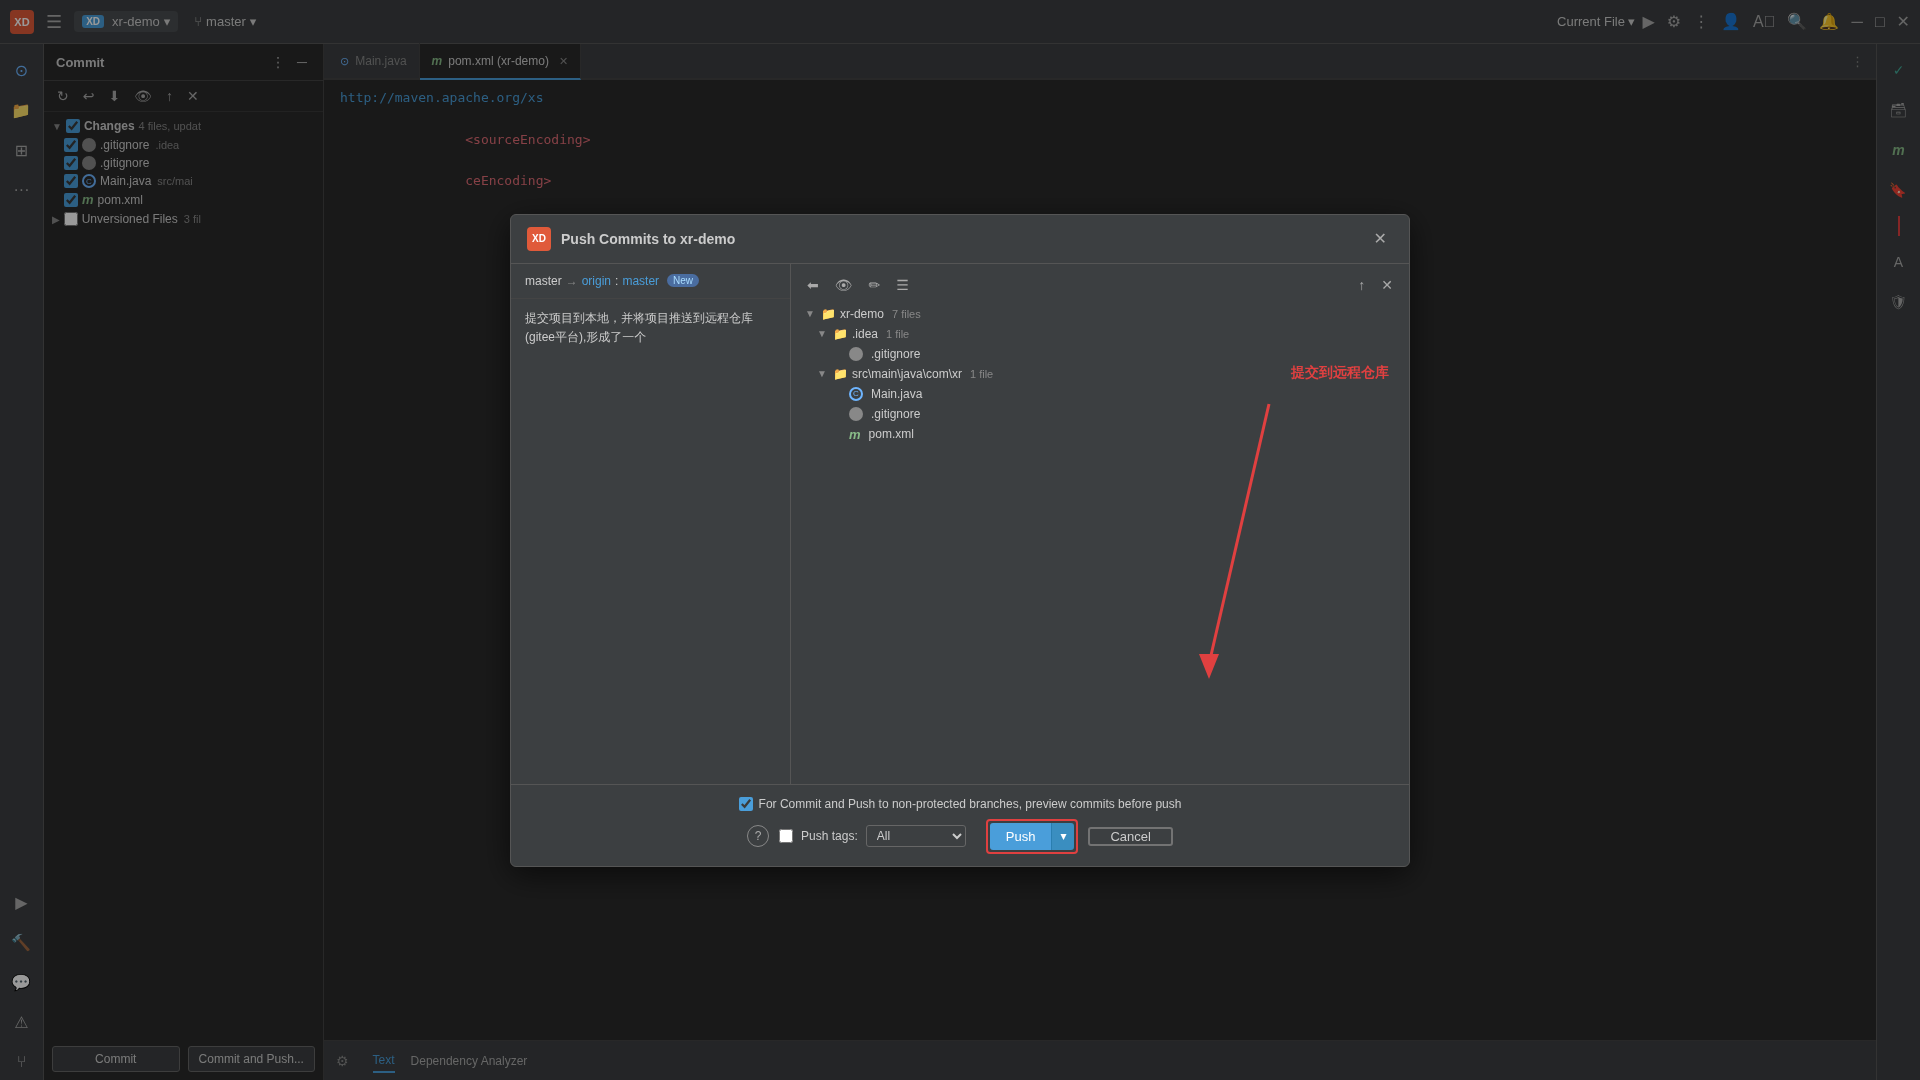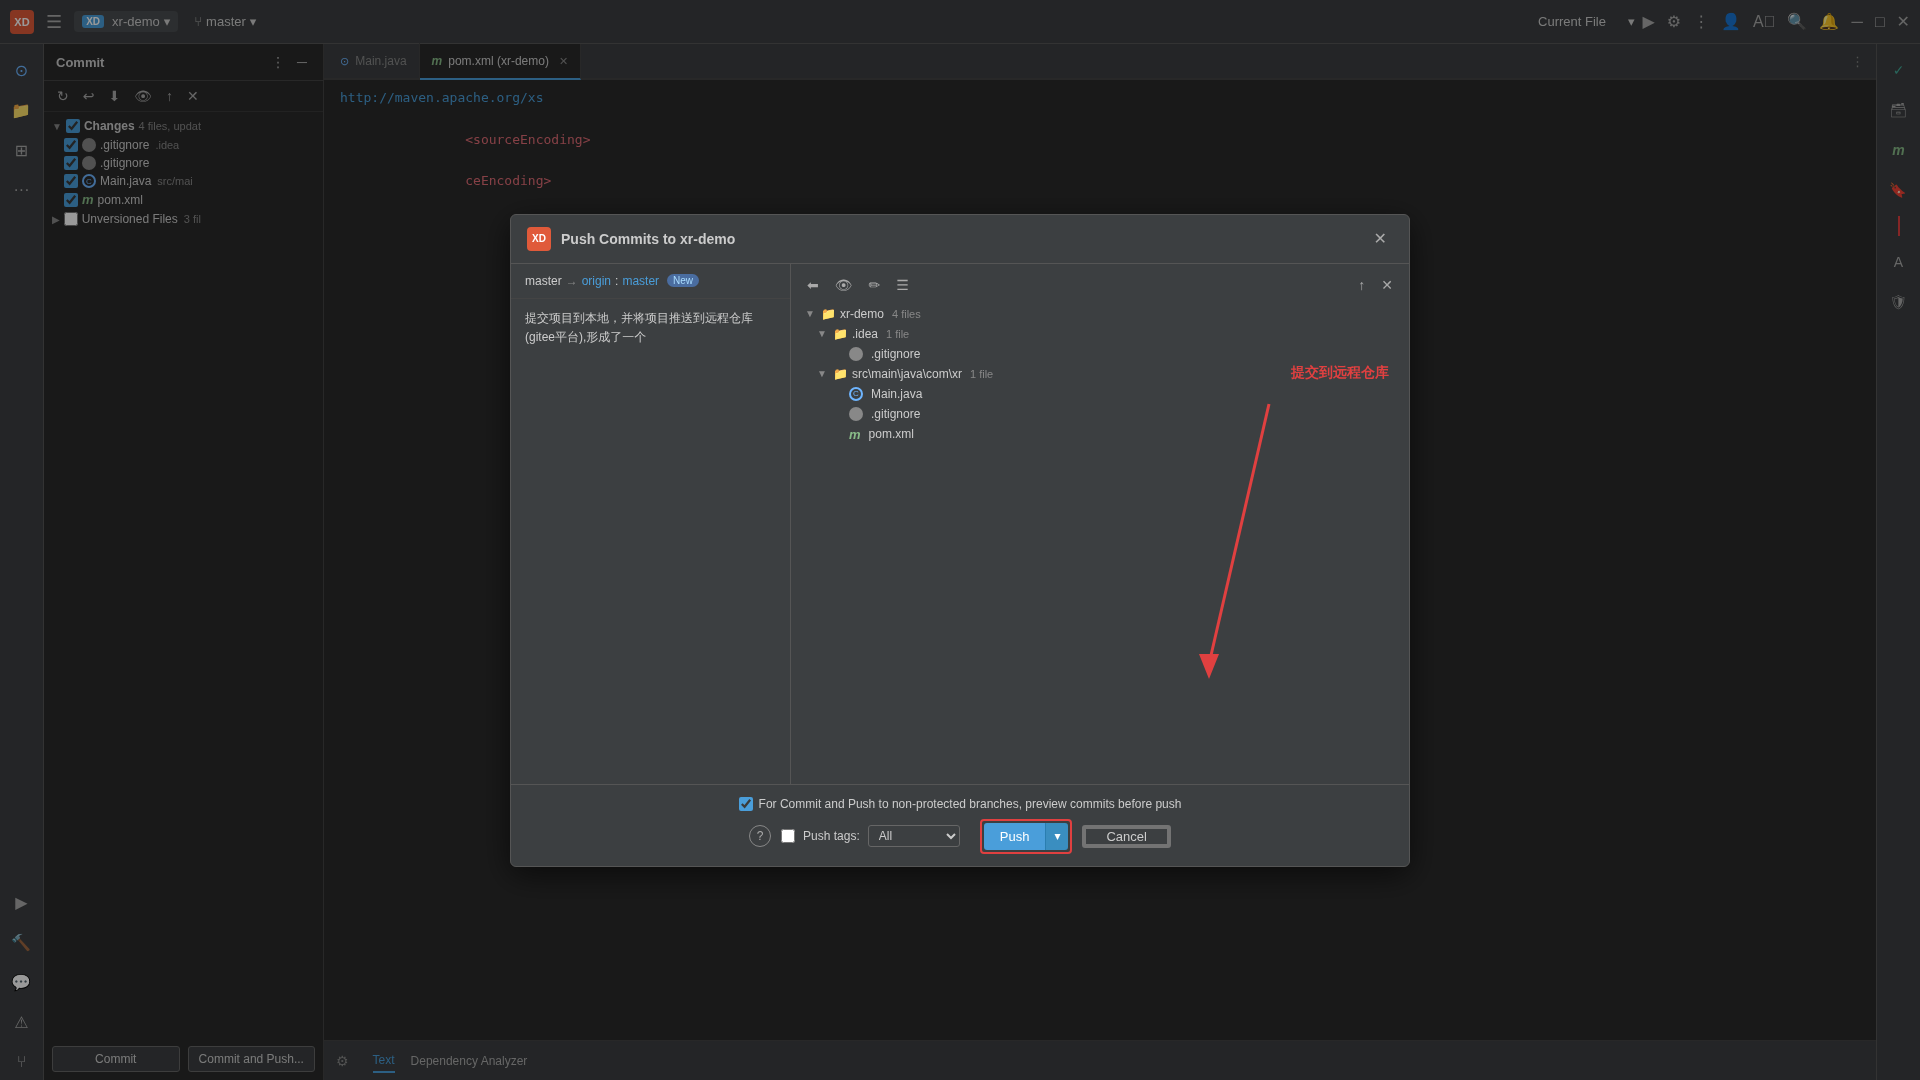--- a/index.html
+++ b/index.html
@@ -10,21 +10,21 @@
       height: 44px; background: #3c3f41; display: flex; align-items: center;
       padding: 0 10px; gap: 8px; border-bottom: 1px solid #555;
     }
     .topbar-logo { width: 24px; height: 24px; background: #e05a3a; border-radius: 4px; display: flex; align-items: center; justify-content: center; color: white; font-weight: bold; font-size: 11px; flex-shrink: 0; }
     .topbar-hamburger { color: #aaa; font-size: 18px; cursor: pointer; padding: 4px; }
     .topbar-project { display: flex; align-items: center; gap: 4px; background: #4a4d50; padding: 3px 8px; border-radius: 4px; font-size: 13px; color: #ccc; cursor: pointer; }
     .topbar-project .xd-badge { background: #4a9eda; color: white; font-size: 10px; font-weight: bold; padding: 1px 4px; border-radius: 3px; margin-right: 4px; }
     .topbar-branch { display: flex; align-items: center; gap: 4px; padding: 3px 8px; font-size: 13px; color: #ccc; cursor: pointer; }
     .topbar-branch-icon { color: #aaa; }
     .topbar-spacer { flex: 1; }
-    .topbar-current-file { display: flex; align-items: center; gap: 22px; color: #ccc; cursor: pointer; }
+    .topbar-current-file { display: flex; align-items: center; gap: 3px; color: #ccc; cursor: pointer; }
     .topbar-actions { display: flex; align-items: center; gap: 12px; }
     .topbar-icon-btn { color: #aaa; cursor: pointer; font-size: 16px; }
 
     
     .main-layout { display: flex; height: calc(1080px - 44px); }
 
     
     .left-icons { width: 44px; background: #3c3f41; display: flex; flex-direction: column; align-items: center; padding-top: 8px; gap: 4px; border-right: 1px solid #555; flex-shrink: 0; }
     .left-icon { width: 36px; height: 36px; display: flex; align-items: center; justify-content: center; color: #aaa; cursor: pointer; border-radius: 4px; font-size: 16px; }
     .left-icon.active { color: #6eb5ff; }
@@ -119,25 +119,25 @@
     .tree-count { color: #888; font-size: 11px; margin-left: 4px; }
 
     
     .dialog-footer { padding: 12px 16px; border-top: 1px solid #555; display: flex; align-items: center; gap: 12px; }
     .checkbox-row { display: flex; align-items: center; gap: 6px; font-size: 12px; color: #ccc; }
     .checkbox-row input { accent-color: #4a9eda; width: 14px; height: 14px; }
     .footer-bottom { display: flex; align-items: center; gap: 10px; }
     .help-btn { width: 22px; height: 22px; border-radius: 50%; border: 1px solid #888; color: #aaa; display: flex; align-items: center; justify-content: center; font-size: 12px; cursor: pointer; }
     .push-tags-row { display: flex; align-items: center; gap: 8px; font-size: 12px; color: #ccc; }
     .push-tags-checkbox { width: 14px; height: 14px; accent-color: #4a9eda; }
-    .push-tags-select { background: #3c3f41; border: 1px solid #666; color: #ccc; font-size: 12px; padding: 2px 6px; border-radius: 3px; width: 92px; cursor: pointer; }
+    .push-tags-select { background: #3c3f41; border: 1px solid #666; color: #ccc; font-size: 12px; padding: 2px 6px; border-radius: 3px; width: 100px; cursor: pointer; }
     .footer-spacer { flex: 1; }
     .btn-push-main { background: #4a9eda; color: white; border: none; padding: 6px 16px; cursor: pointer; font-size: 13px; border-radius: 3px 0 0 3px; }
     .btn-push-arrow { background: #3a8ec0; color: white; border: none; border-left: 1px solid #2a7eb0; padding: 6px 8px; cursor: pointer; font-size: 12px; border-radius: 0 3px 3px 0; }
-    .btn-cancel { background: #3c3f41; color: #ccc; border: 4px solid #737373; padding: 0 20px; border-radius: 3px; cursor: pointer; font-size: 13px; }
+    .btn-cancel { background: #3c3f41; color: #ccc; border: 2px solid #737373; padding: 0 20px; border-radius: 3px; cursor: pointer; font-size: 13px; }
 
     
     .push-highlight { border: 2px solid #e04040; border-radius: 4px; padding: 2px; display: inline-flex; }
   </style>
 </head>
 <body>
 
 <div class="topbar">
   <div class="topbar-logo">
       <span>XD</span>
@@ -327,21 +327,21 @@
           <span class="dialog-toolbar-btn">↑</span>
           <span class="dialog-toolbar-btn">✕</span>
         </div>
 
         <div>
 
           <div class="tree-node">
             <span class="tree-arrow">▼</span>
             <span>📁</span>
             <span>xr-demo</span>
-            <span class="tree-count">4 files</span>
+            <span class="tree-count">7 files</span>
           </div>
 
           <div class="tree-node tree-indent1">
             <span class="tree-arrow">▼</span>
             <span>📁</span>
             <span>.idea</span>
             <span class="tree-count">1 file</span>
           </div>
           <div class="tree-node tree-indent2">
             <span class="tree-arrow"></span>

